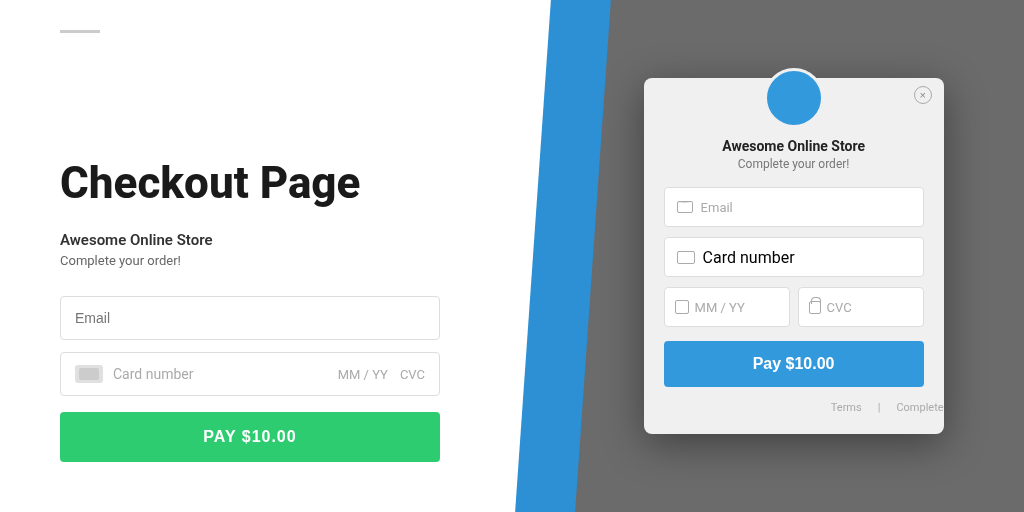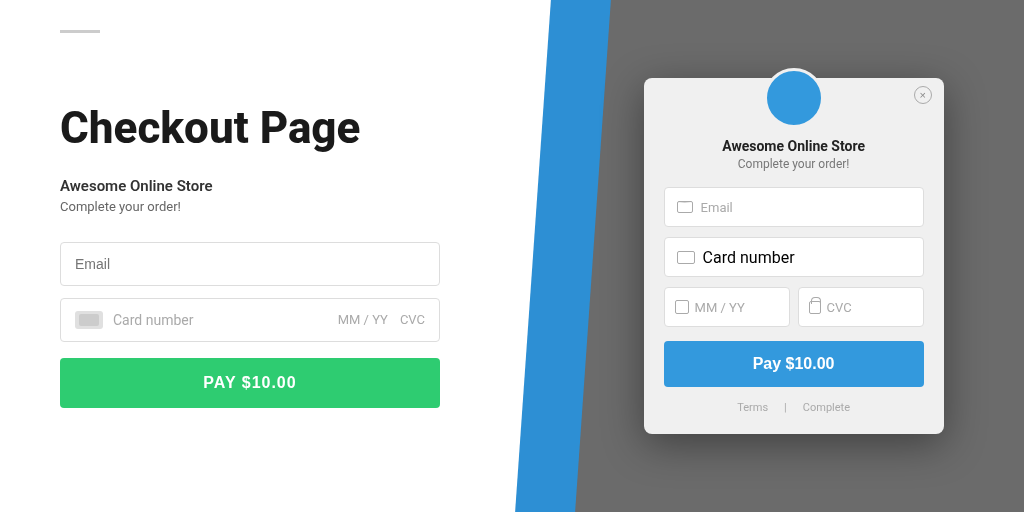--- a/index.html
+++ b/index.html
@@ -13,21 +13,21 @@
       position: relative;
     }
 
     
     .left-panel {
       width: 55%;
       height: 100%;
       background: #ffffff;
       display: flex;
       flex-direction: column;
-      justify-content: center;
+      justify-content: flex-end;
       padding: 50px 60px;
       position: relative;
       clip-path: polygon(0 0, 100% 0, 85% 100%, 0 100%);
       z-index: 2;
     }
 
     .left-panel .top-line {
       width: 40px;
       height: 3px;
       background: #cccccc;
@@ -269,21 +269,21 @@
       border-radius: 4px;
       color: white;
       font-size: 16px;
       font-weight: 600;
       cursor: pointer;
       margin-top: 4px;
     }
 
     .modal-footer {
       display: flex;
-      justify-content: center;
+      justify-content: flex-end;
       gap: 16px;
       margin-top: 14px;
     }
 
     .footer-link {
       font-size: 11px;
       color: #aaaaaa;
       cursor: pointer;
     }
 

